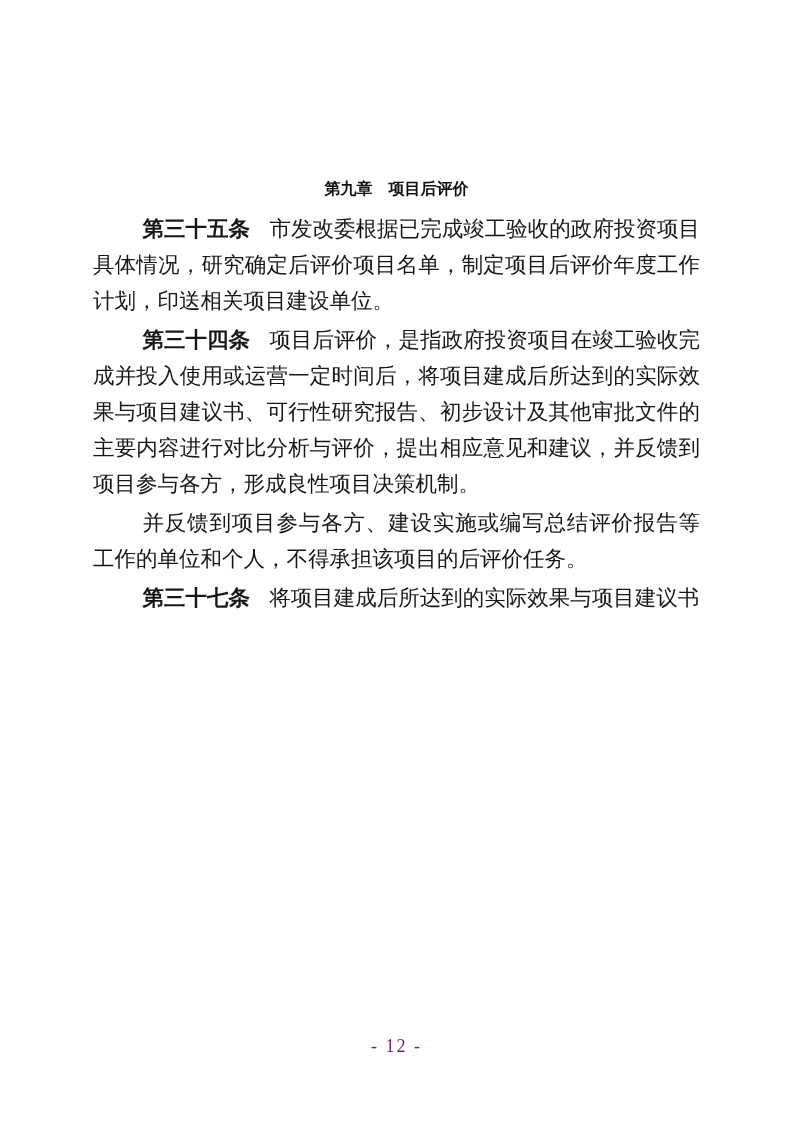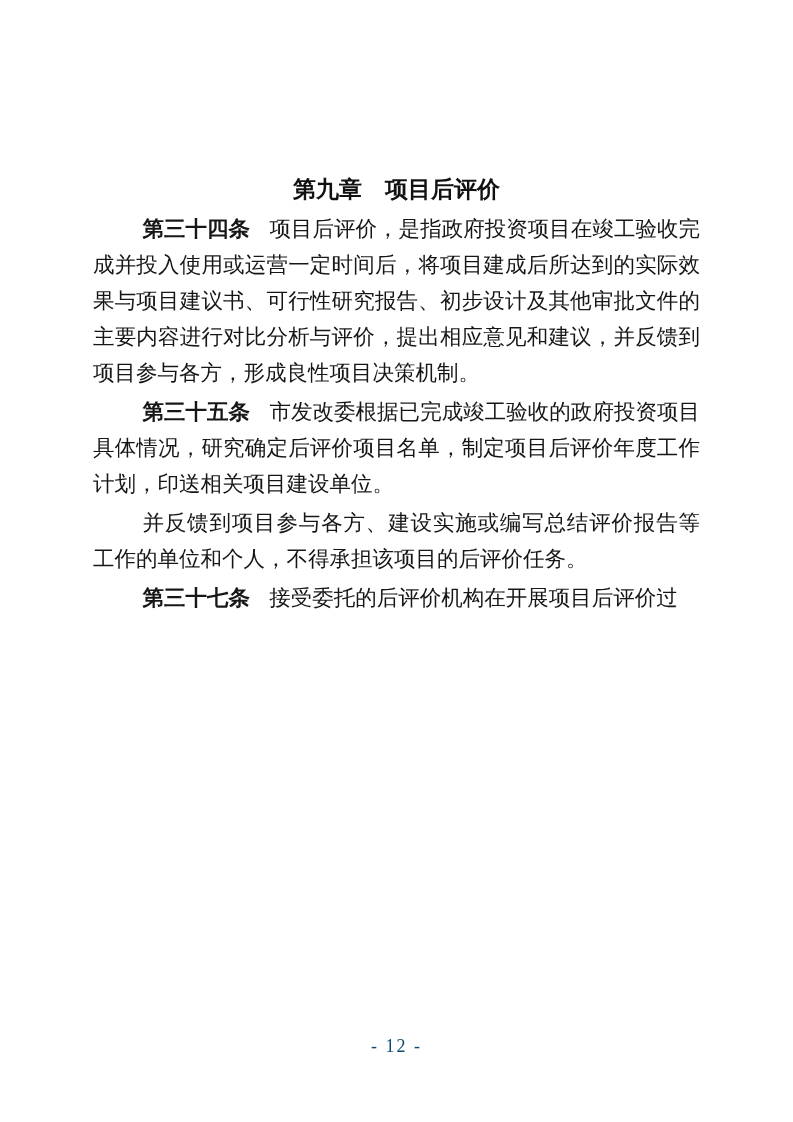--- a/index.html
+++ b/index.html
@@ -36,54 +36,54 @@
     font-weight: 700;
     font-family: "Liberation Sans", "DejaVu Sans", sans-serif;
     margin-right: 0.9em;
   }
   .chapter {
     margin: 41px 0 4px 0;
     text-align: center;
     text-indent: 0;
     font-family: "Liberation Sans", "DejaVu Sans", sans-serif;
     font-weight: 700;
-    font-size: 23px;
+    font-size: 16px;
     line-height: 36px;
     color: #111111;
   }
   .chapter .ch-num {
     margin-right: 1em;
   }
   .page-number {
     position: absolute;
     left: 0;
     right: 0;
     top: 1036px;
     text-align: center;
     font-family: "Liberation Serif", "DejaVu Serif", serif;
     font-size: 18px;
     letter-spacing: 2px;
-    color: #0c4a6e;
+    color: #701a75;
   }
 </style>
 </head>
 <body>
 
 <div class="sheet">
   <main class="body-text">
 
 
     <h2 class="chapter"><span class="ch-num">第九章</span><span class="ch-title">项目后评价</span></h2>
 
+    <p class="para"><span class="label">第三十五条</span><span class="txt">市发改委根据已完成竣工验收的政府投资项目具体情况，研究确定后评价项目名单，制定项目后评价年度工作计划，印送相关项目建设单位。</span></p>
+
     <p class="para"><span class="label">第三十四条</span><span class="txt">项目后评价，是指政府投资项目在竣工验收完成并投入使用或运营一定时间后，将项目建成后所达到的实际效果与项目建议书、可行性研究报告、初步设计及其他审批文件的主要内容进行对比分析与评价，提出相应意见和建议，并反馈到项目参与各方，形成良性项目决策机制。</span></p>
-
-    <p class="para"><span class="label">第三十五条</span><span class="txt">市发改委根据已完成竣工验收的政府投资项目具体情况，研究确定后评价项目名单，制定项目后评价年度工作计划，印送相关项目建设单位。</span></p>
 
 
     <p class="para"><span class="txt">并反馈到项目参与各方、建设实施或编写总结评价报告等工作的单位和个人，不得承担该项目的后评价任务。</span></p>
 
 
-    <p class="para"><span class="label">第三十七条</span><span class="txt">接受委托的后评价机构在开展项目后评价过</span></p>
+    <p class="para"><span class="label">第三十七条</span><span class="txt">将项目建成后所达到的实际效果与项目建议书</span></p>
 
   </main>
 
   <footer class="page-number">- 12 -</footer>
 </div>
 
 </body></html>

